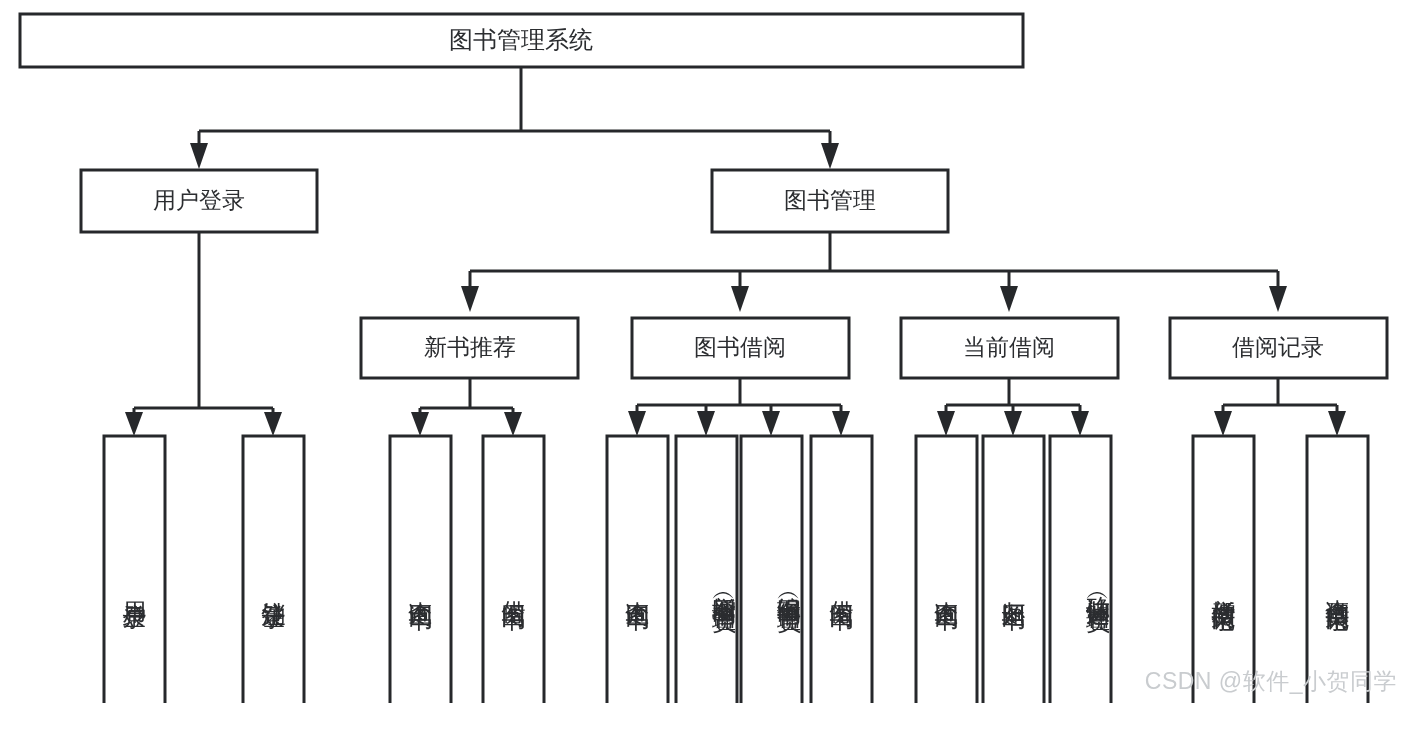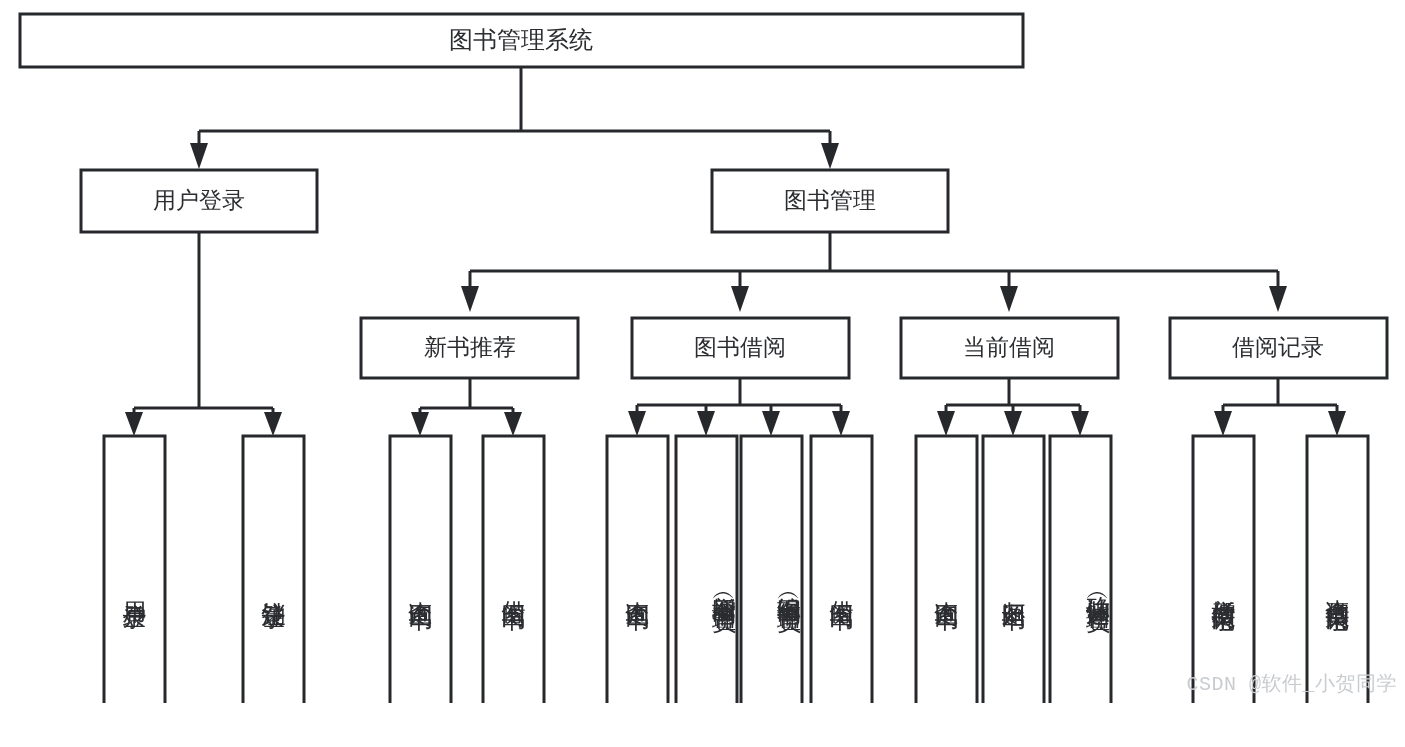--- a/index.html
+++ b/index.html
@@ -62,22 +62,22 @@
     align-items: center;
     justify-content: center;
     text-align: center;
     white-space: nowrap;
     pointer-events: none;
   }
   .watermark {
     position: absolute;
     right: 8px;
     bottom: 6px;
-    font-family: Liberation Mono, monospace;
-    font-size: 20px;
+    font-family: Liberation Sans, sans-serif;
+    font-size: 23px;
     color: #c9cccf;
     letter-spacing: 0.5px;
     white-space: nowrap;
   }
 </style>
 </head>
 <body>
 
 <div id="stage">
 

